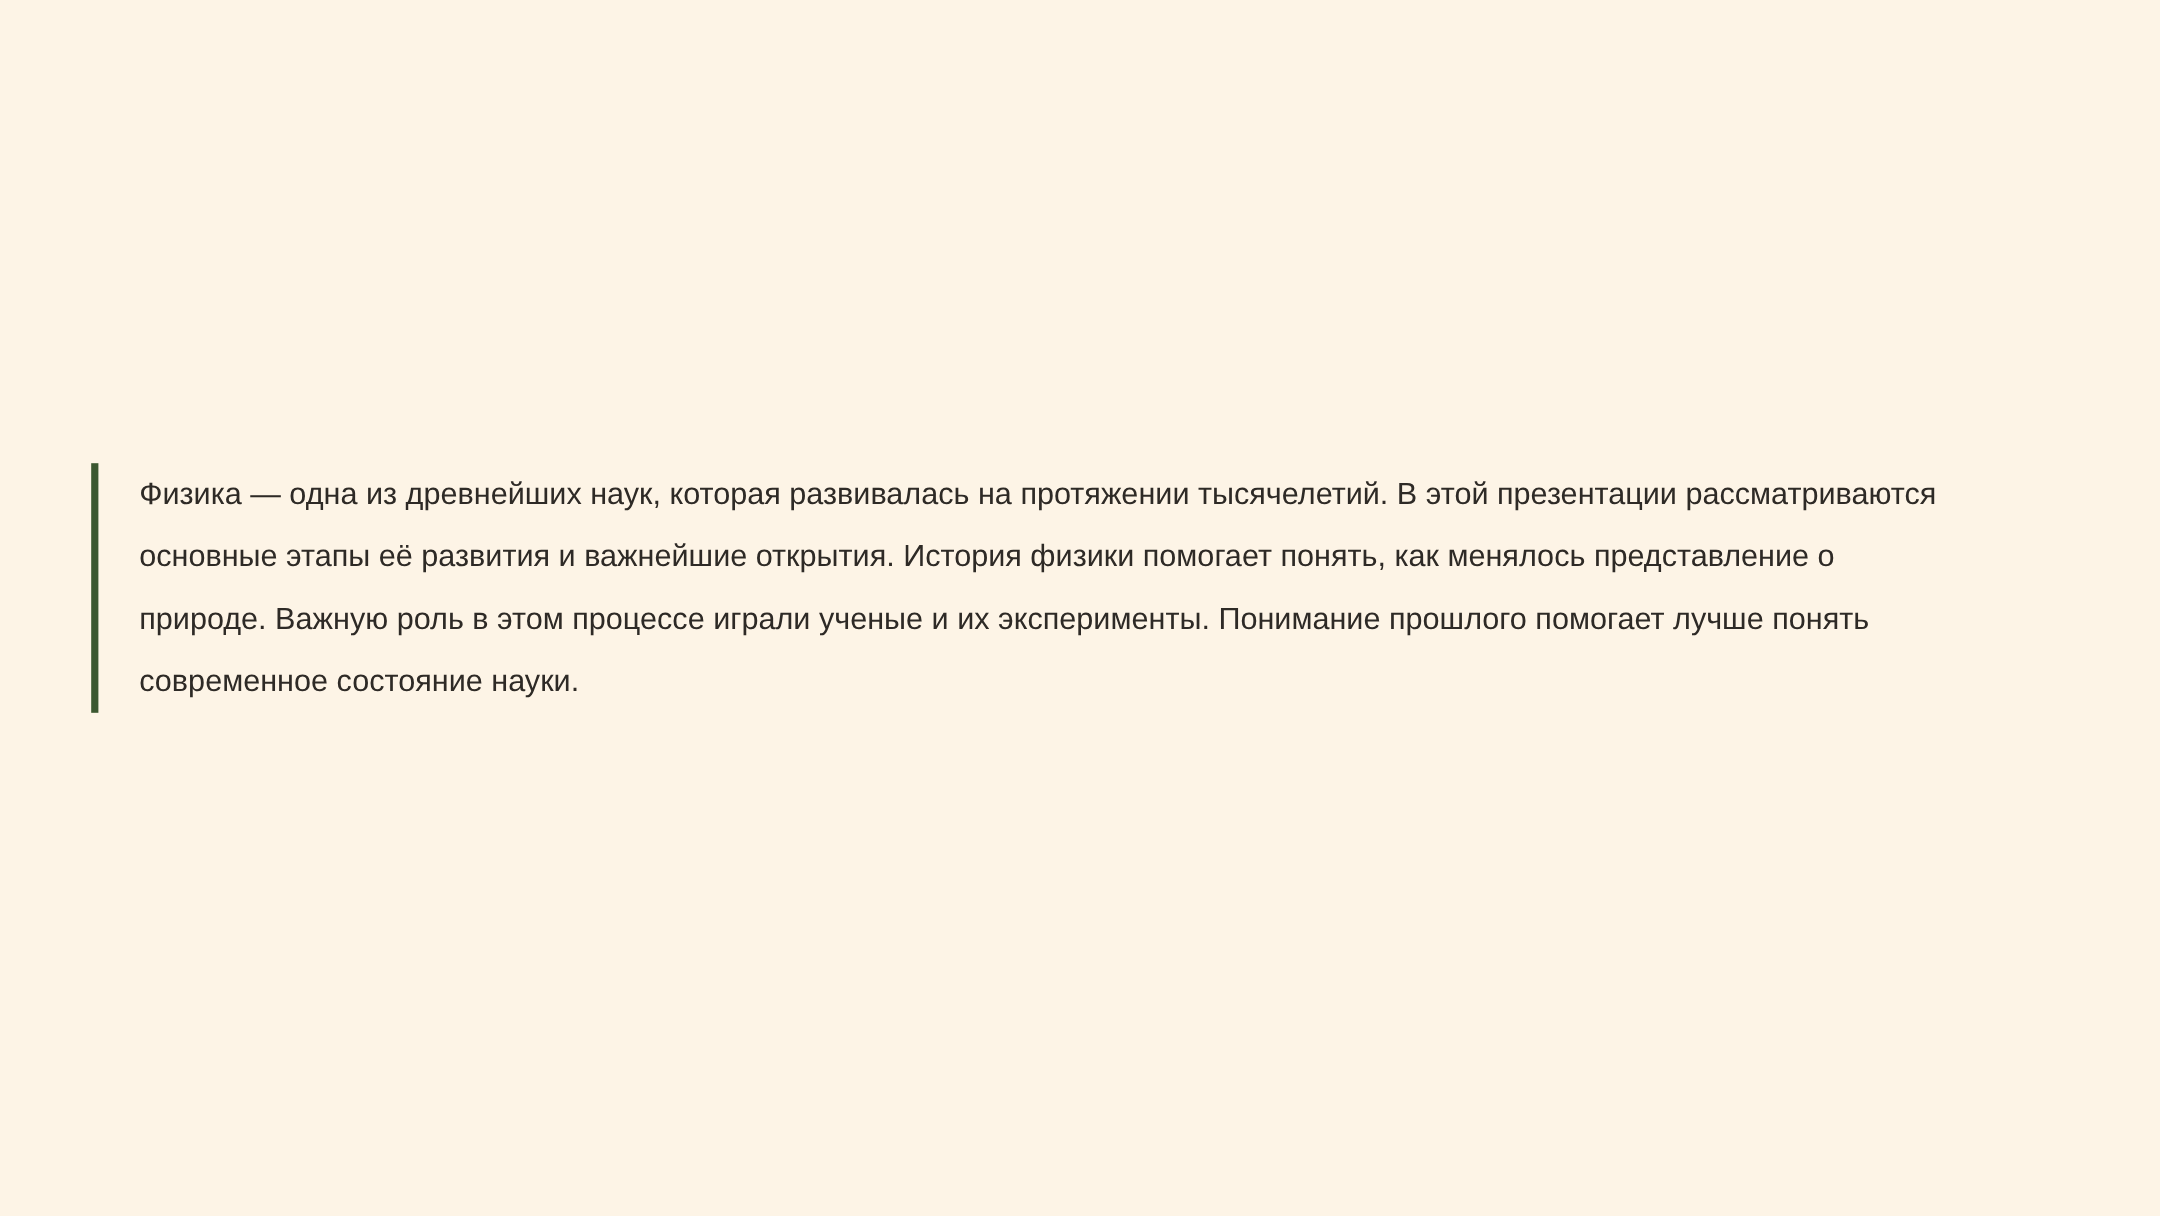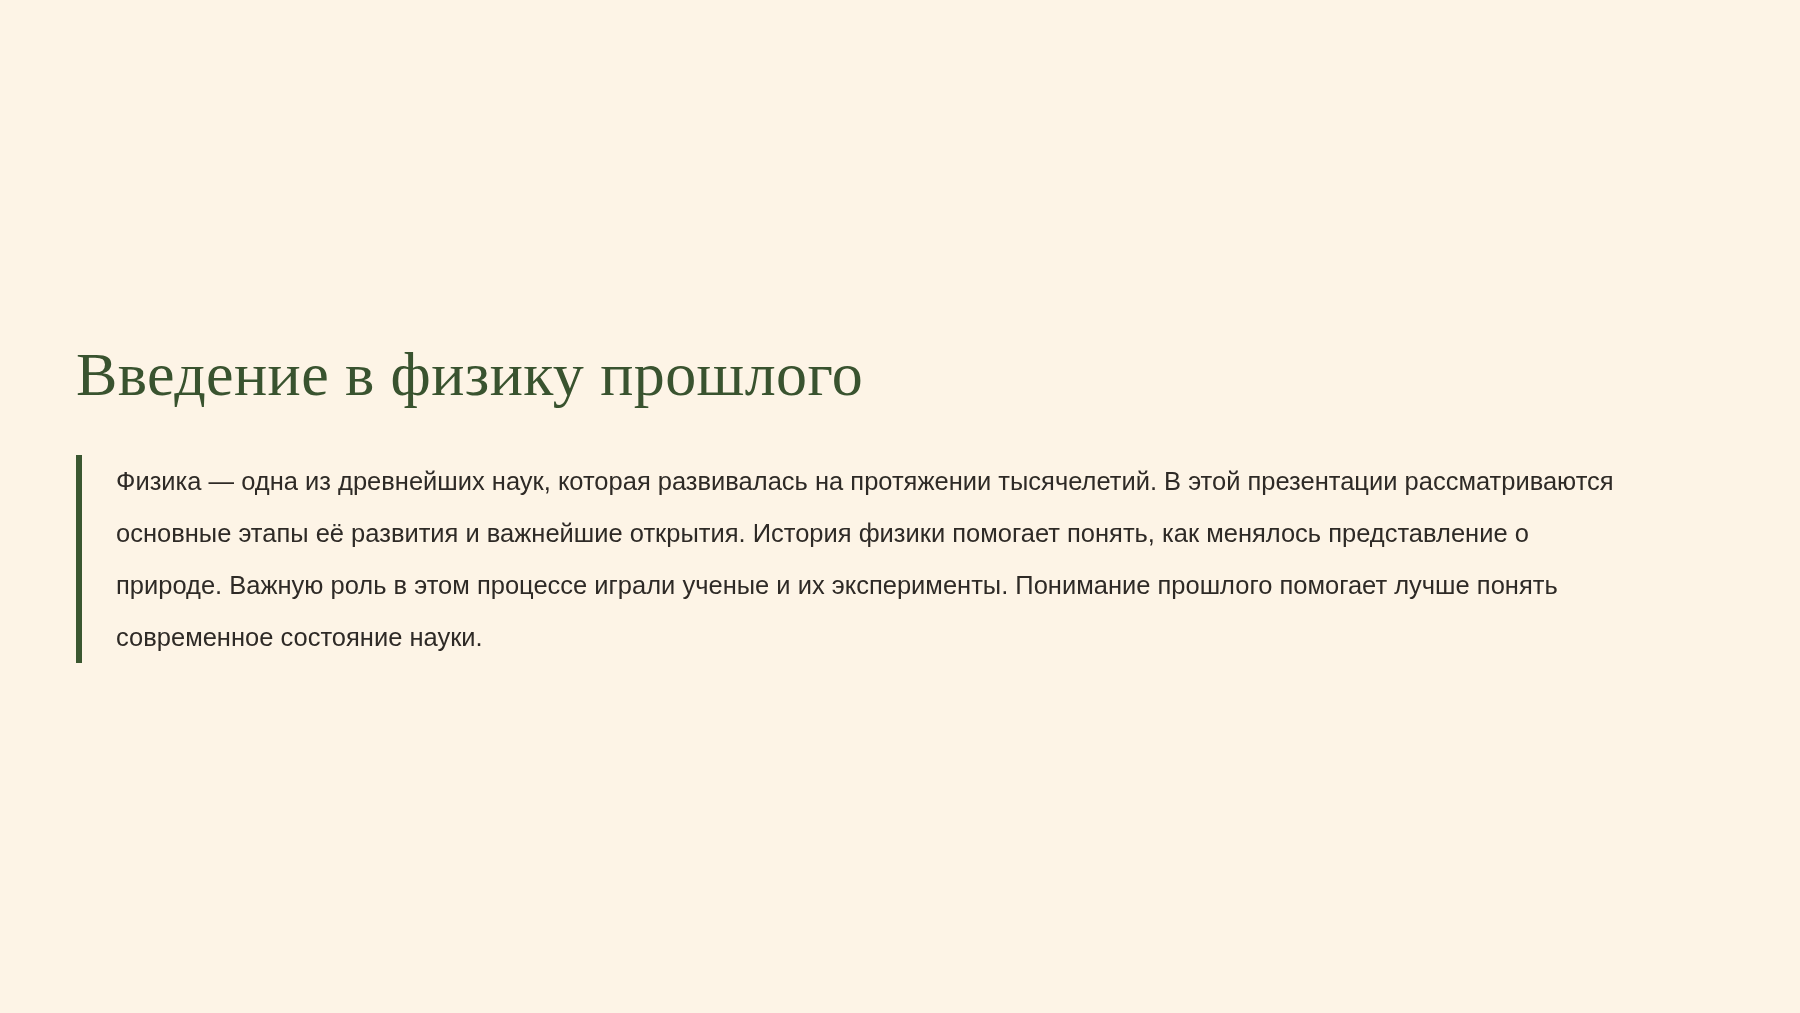--- a/index.html
+++ b/index.html
@@ -73,21 +73,20 @@
     text-align: left;
     max-width: 1510px;
   }
 </style>
 </head>
 <body>
 
 <div class="slide">
   <div class="slide-content">
 
-    <h1 class="slide-title">Введение в физику прошлого</h1>
 
     <div class="body-block">
       <div class="accent-bar"></div>
       <div class="body-text-wrap">
         <p class="body-text">Физика — одна из древнейших наук, которая развивалась на протяжении тысячелетий. В этой презентации рассматриваются основные этапы её развития и важнейшие открытия. История физики помогает понять, как менялось представление о природе. Важную роль в этом процессе играли ученые и их эксперименты. Понимание прошлого помогает лучше понять современное состояние науки.</p>
       </div>
     </div>
 
   </div>
 </div>

